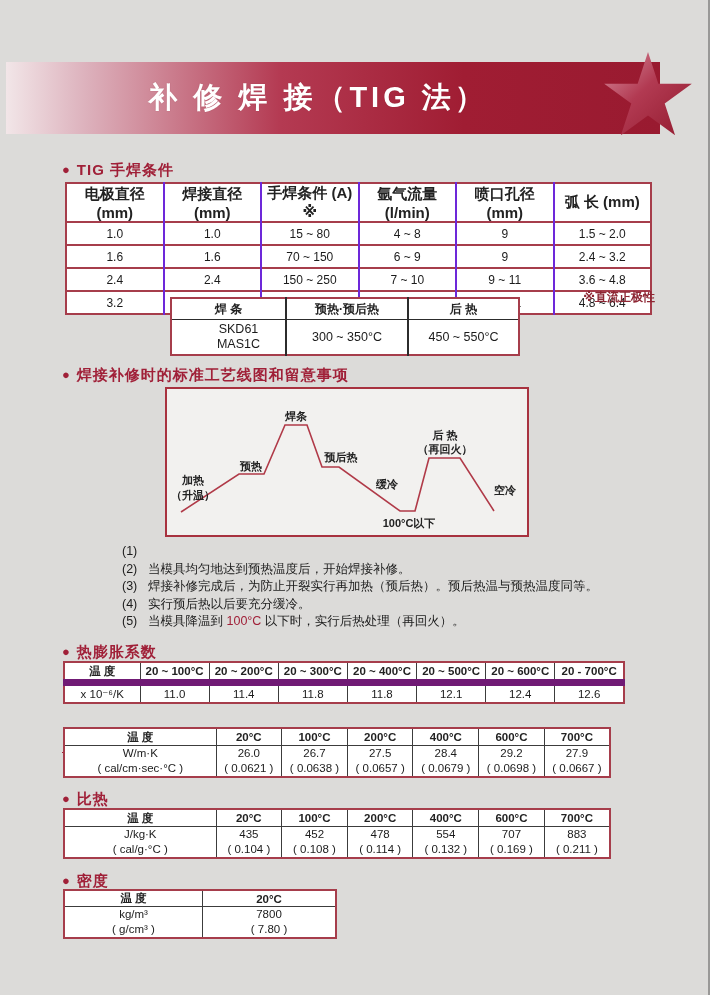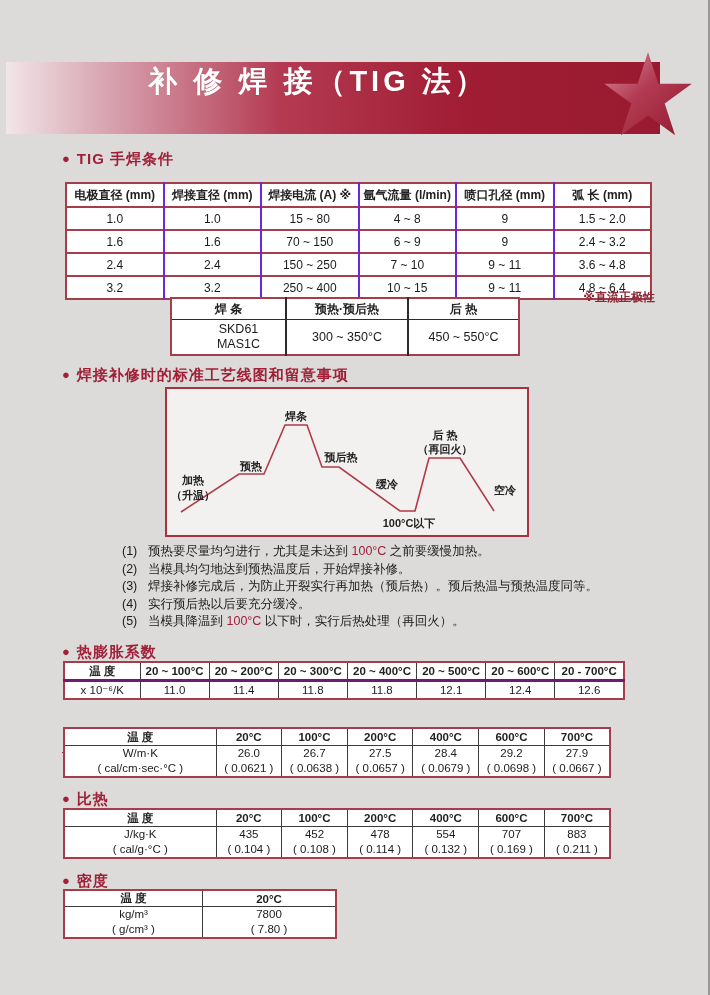--- a/index.html
+++ b/index.html
@@ -6,39 +6,39 @@
   #page{
     position:relative; width:710px; height:995px; overflow:hidden;
     background:#dcdbd9;
     font-family:"Liberation Sans","DejaVu Sans",sans-serif;
     color:#1b1b1b;
   }
   
   .banner{
     position:absolute; left:6px; top:62px; width:654px; height:72px;
     background:linear-gradient(90deg,#f2e6e8 0%,#ddb2bd 12%,#b43a52 42%,#a01d33 70%,#991a30 100%);
-    display:flex; justify-content:center;
+    display:flex; align-items:center; justify-content:center;
   }
   .banner-title{
     color:#ffffff; font-size:29px; font-weight:bold; letter-spacing:4px;
     text-shadow:0 0 1px rgba(120,20,35,.4); padding-right:30px;
   }
   .star{position:absolute; left:596px; top:50px; width:104px; height:96px;}
   
   .sec-h{position:absolute; left:62px; font-size:15px; font-weight:bold; color:#a02038; letter-spacing:1px;}
   .sec-h .bullet{font-size:13px; margin-right:6px; vertical-align:1px;}
   
   table{border-collapse:collapse; table-layout:fixed; background:#ffffff; position:absolute;}
   th,td{text-align:center; padding:0; font-weight:normal; vertical-align:middle;}
   thead th{font-weight:bold; color:#222;}
   
   .t1{left:65px; top:182px; width:587px; border:2px solid #a63d4b; font-size:12px;}
   .t1 th,.t1 td{border-left:2px solid #6d28d9; height:21px;}
   .t1 th:first-child,.t1 td:first-child{border-left:none;}
-  .t1 thead th{height:22px; font-size:12px;}
+  .t1 thead th{height:22px; font-size:15px;}
   .t1 tbody td{border-top:2px solid #a63d4b;}
   .footnote{position:absolute; left:495px; top:289px; width:160px; text-align:right;
     font-size:12px; color:#8e2734; font-weight:bold;}
   
   .t2{left:170px; top:297px; width:350px; border:2px solid #a63d4b; font-size:12.5px;}
   .t2 th,.t2 td{border-left:2px solid #2c2c2c;}
   .t2 th:first-child,.t2 td:first-child{border-left:none;}
   .t2 thead th{height:20px; font-size:12px;}
   .t2 tbody td{border-top:1px solid #2c2c2c; height:34px;}
   .t2 .rod div{line-height:15px;padding-left:20px;}
@@ -49,21 +49,21 @@
     font-family:"Liberation Sans","DejaVu Sans",sans-serif;}
   
   .notes{position:absolute; left:122px; top:543px; width:540px; font-size:12.5px;}
   .note{display:flex; line-height:17.5px;}
   .note .nnum{width:26px; flex:none;}
   .note .hl{color:#a02038;}
   
   .t3{left:63px; top:661px; width:562px; border:2px solid #a63d4b; font-size:11.5px;}
   .t3 th,.t3 td{border-left:1px solid #3c3c3c; height:16px;}
   .t3 th:first-child,.t3 td:first-child{border-left:none;}
-  .t3 tbody td{border-top:3px solid #701a75;}
+  .t3 tbody td{border-top:7px solid #701a75;}
   .t3 col.c0{width:76px;}
   .t4{width:548px; border:2px solid #a63d4b; font-size:11.5px;}
   .t4 th,.t4 td{border-left:1px solid #3c3c3c;}
   .t4 th:first-child,.t4 td:first-child{border-left:none;}
   .t4 thead th{height:16px;}
   .t4 tbody td{border-top:1px solid #3c3c3c; height:30px;}
   .t4 td div{line-height:15px;}
   .t4 col.c0{width:152px;}
   .t4.cond{left:63px; top:727px;}
   .t4.spec{left:63px; top:808px;}
@@ -88,30 +88,30 @@
     <defs>
       <linearGradient id="stargrad" x1="0" y1="0" x2="1" y2="1">
         <stop offset="0" stop-color="#d993a3"></stop>
         <stop offset="0.45" stop-color="#b23a52"></stop>
         <stop offset="1" stop-color="#921a2e"></stop>
       </linearGradient>
     </defs>
     <polygon points="50,2 60.75,35.2 95.65,35.17 67.4,55.65 78.2,88.8 50,68.3 21.8,88.8 32.6,55.65 4.35,35.17 39.25,35.2" fill="url(#stargrad)"></polygon>
   </svg>
 
-  <div class="sec-h" style="top:150px;">
+  <div class="sec-h" style="top:161px;">
     <span class="bullet">●</span><span>TIG 手焊条件</span>
   </div>
 
   <table class="t1">
     <thead>
       <tr>
         <th>电极直径 (mm)</th>
         <th>焊接直径 (mm)</th>
-        <th>焊接电流 (A) ※</th>
+        <th>手焊条件 (A) ※</th>
         <th>氩气流量 (l/min)</th>
         <th>喷口孔径 (mm)</th>
         <th>弧  长 (mm)</th>
       </tr>
     </thead>
     <tbody>
       <tr>
         <td>1.0</td>
         <td>1.0</td>
         <td>15 ~ 80</td>
@@ -183,21 +183,20 @@
       <text class="dlbl" x="242" y="138">100°C以下</text>
       <text class="dlbl" x="278" y="50">后 热</text>
       <text class="dlbl" x="278" y="64">（再回火）</text>
       <text class="dlbl" x="338" y="105">空冷</text>
     </svg>
   </div>
 
   <div class="notes">
     <div class="note">
       <span class="nnum">(1)</span>
-      <span class="ntext"><span>预热要尽量均匀进行，尤其是未达到 </span><span class="hl">100°C</span><span> 之前要缓慢加热。</span></span>
     </div>
     <div class="note">
       <span class="nnum">(2)</span>
       <span class="ntext"><span>当模具均匀地达到预热温度后，开始焊接补修。</span><span class="hl"></span><span></span></span>
     </div>
     <div class="note">
       <span class="nnum">(3)</span>
       <span class="ntext"><span>焊接补修完成后，为防止开裂实行再加热（预后热）。预后热温与预热温度同等。</span><span class="hl"></span><span></span></span>
     </div>
     <div class="note">

